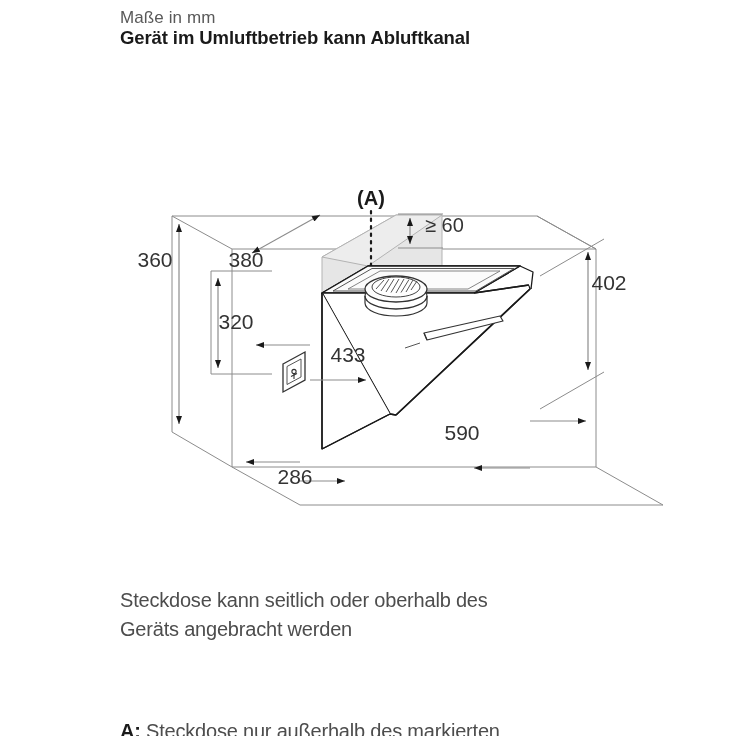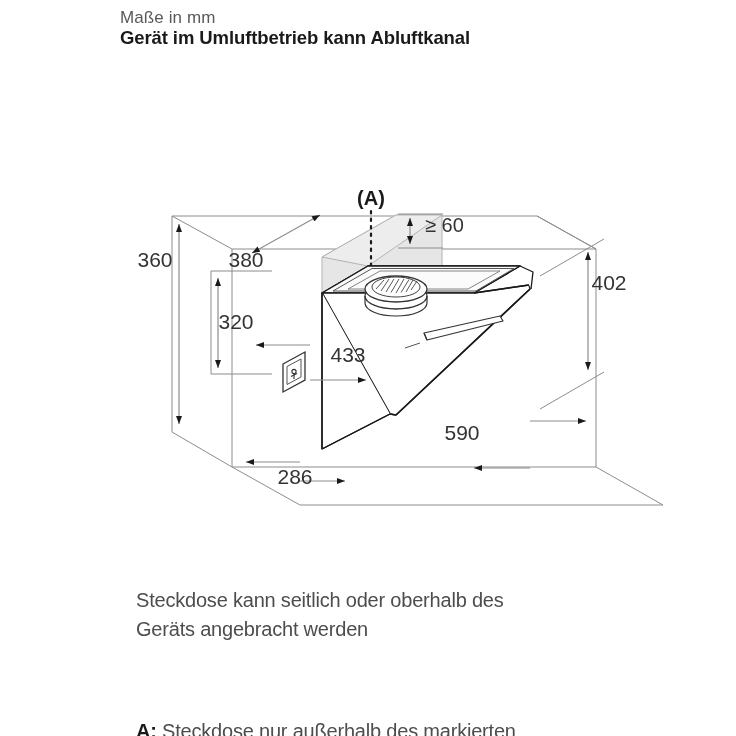--- a/index.html
+++ b/index.html
@@ -47,21 +47,20 @@
 
   
   .note {
     position: absolute;
     left: 120px;
     font-size: 20px;
     color: #4d4d4d;
     line-height: 29px;
     white-space: pre-line;
     letter-spacing: -0.2px;
-    margin-left: 16px;
   }
   #note-socket { top: 586px; }
   #note-a {
     top: 688px;
     left: 120px;
     display: block;
   }
   #note-a .a-key {
     font-weight: bold;
     color: #1a1a1a;

